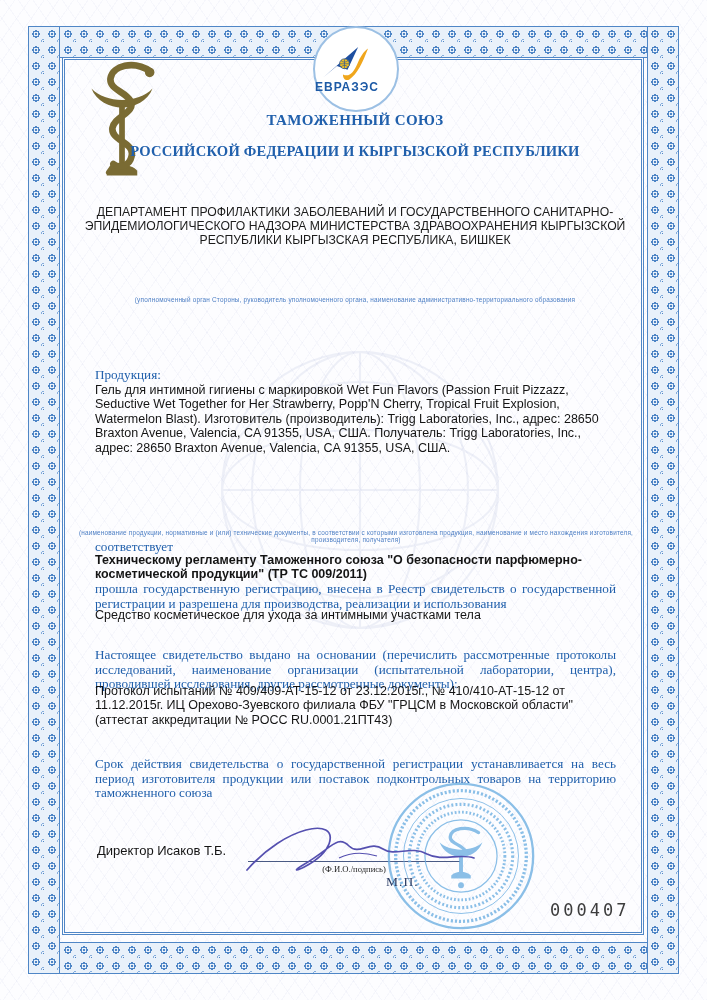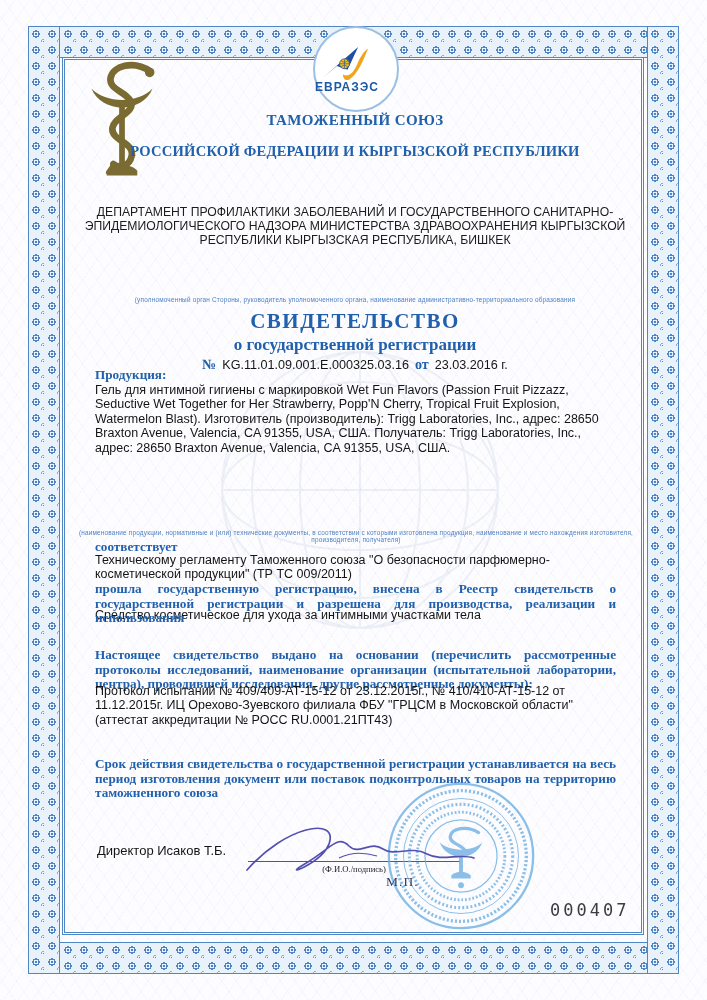--- a/index.html
+++ b/index.html
@@ -47,27 +47,27 @@
   .tiny-note{position:absolute;color:#4d7fc4;font-size:6.4px;text-align:center;letter-spacing:.2px;}
   .note-issuer{left:95px;top:296px;width:520px;}
   .note-product{left:70px;top:529px;width:572px;}
   .title-block{position:absolute;left:95px;top:309px;width:520px;text-align:center;
                font-family:"Liberation Serif", serif;color:#2160ac;}
   .title-1{font-size:21px;font-weight:bold;letter-spacing:1.5px;}
   .title-2{font-size:17px;font-weight:bold;margin-top:1px;}
   .num-row{display:flex;justify-content:center;align-items:baseline;gap:6px;margin-top:2px;}
   .num-label{font-size:14px;font-weight:bold;color:#2160ac;font-family:"Liberation Serif", serif;}
   .num-value,.date-value{font-size:12.6px;color:#151515;font-family:"Liberation Sans", sans-serif;}
-  .blue-head{font-family:"Liberation Serif", serif;font-weight:bold;color:#2160ac;font-size:13.2px;line-height:14.6px;}
+  .blue-head{font-family:"Liberation Serif", serif;font-weight:normal;color:#2160ac;font-size:13.2px;line-height:14.6px;}
   .body-text{font-size:12.5px;line-height:14.4px;color:#141414;}
   .sec{position:absolute;left:95px;width:521px;}
   .product-head{top:368px;}
   .product-text{top:383px;}
   .comp-head{top:540px;}
-  .comp-text{top:553px;}
+  .comp-text{top:553px;font-weight:bold;}
   .reg-head{top:582px;text-align:justify;}
   .reg-text{top:608px;}
   .basis-head{top:648px;text-align:justify;}
   .basis-text{top:684px;}
   .valid-head{top:757px;text-align:justify;}
   .sign-note{position:absolute;left:95px;top:803px;width:260px;
              font-family:"Liberation Serif", serif;font-size:9px;line-height:11.5px;color:#222;white-space:pre-line;}
   .director{position:absolute;left:97px;top:843px;font-size:13px;color:#141414;}
   .signature{position:absolute;left:243px;top:818px;z-index:4;}
   .sig-line{position:absolute;left:248px;top:861px;width:212px;border-top:1.2px solid #4a5a84;}
@@ -128,45 +128,35 @@
   </div>
 
   <div class="hdr">
     <div class="hdr-l1">ТАМОЖЕННЫЙ СОЮЗ</div>
     <div class="hdr-l3">РОССИЙСКОЙ ФЕДЕРАЦИИ И КЫРГЫЗСКОЙ РЕСПУБЛИКИ</div>
   </div>
 
   <div class="issuer">ДЕПАРТАМЕНТ ПРОФИЛАКТИКИ ЗАБОЛЕВАНИЙ И ГОСУДАРСТВЕННОГО САНИТАРНО-ЭПИДЕМИОЛОГИЧЕСКОГО НАДЗОРА МИНИСТЕРСТВА ЗДРАВООХРАНЕНИЯ КЫРГЫЗСКОЙ РЕСПУБЛИКИ КЫРГЫЗСКАЯ РЕСПУБЛИКА, БИШКЕК</div>
   <div class="tiny-note note-issuer">(уполномоченный орган Стороны, руководитель уполномоченного органа, наименование административно-территориального образования</div>
 
-  <div class="title-block">
-    <div class="title-1">СВИДЕТЕЛЬСТВО</div>
-    <div class="title-2">о государственной регистрации</div>
-    <div class="num-row">
-      <span class="num-label">№</span>
-      <span class="num-value">KG.11.01.09.001.Е.000325.03.16</span>
-      <span class="num-label">от</span>
-      <span class="date-value">23.03.2016 г.</span>
-    </div>
-  </div>
 
   <div class="sec blue-head product-head">Продукция:</div>
   <div class="sec body-text product-text">Гель для интимной гигиены с маркировкой Wet Fun Flavors (Passion Fruit Pizzazz, Seductive Wet Together for Her Strawberry, Popp'N Cherry, Tropical Fruit Explosion, Watermelon Blast). Изготовитель (производитель): Trigg Laboratories, Inc., адрес: 28650 Braxton Avenue, Valencia, CA 91355, USA, США.  Получатель: Trigg Laboratories, Inc., адрес: 28650 Braxton Avenue, Valencia, CA 91355, USA, США.</div>
   <div class="tiny-note note-product">(наименование продукции, нормативные и (или) технические документы, в соответствии с которыми изготовлена продукция, наименование и место нахождения изготовителя, производителя, получателя)</div>
 
   <div class="sec blue-head comp-head">соответствует</div>
   <div class="sec body-text comp-text">Техническому регламенту Таможенного союза "О безопасности парфюмерно-косметической продукции" (ТР ТС 009/2011)</div>
 
   <div class="sec body-text reg-text">Средство косметическое для ухода за интимными участками тела</div>
   <div class="sec blue-head reg-head">прошла государственную регистрацию, внесена в Реестр свидетельств о государственной регистрации и разрешена для производства, реализации и использования</div>
 
   <div class="sec blue-head basis-head">Настоящее свидетельство выдано на основании (перечислить рассмотренные протоколы исследований, наименование организации (испытательной лаборатории, центра), проводившей исследования, другие рассмотренные документы):</div>
   <div class="sec body-text basis-text">Протокол испытаний № 409/409-АТ-15-12 от 23.12.2015г., № 410/410-АТ-15-12 от 11.12.2015г. ИЦ Орехово-Зуевского филиала ФБУ "ГРЦСМ в Московской области" (аттестат аккредитации № РОСС RU.0001.21ПТ43)</div>
 
-  <div class="sec blue-head valid-head">Срок действия свидетельства о государственной регистрации устанавливается на весь период изготовления документ или поставок подконтрольных товаров на территорию таможненного союза</div>
+  <div class="sec blue-head valid-head">Срок действия свидетельства о государственной регистрации устанавливается на весь период изготовителя продукции или поставок подконтрольных товаров на территорию таможненного союза</div>
 
   <div class="director">Директор Исаков Т.Б.</div>
 
   <div class="signature">
     <svg width="235" height="62" viewBox="0 0 235 62">
       <path d="M4,52 C42,8 96,-2 86,26 C79,45 38,60 60,47 C88,31 94,16 106,28 C116,38 127,22 140,31 C152,39 168,27 184,36 C199,44 216,35 231,40" fill="none" stroke="#5550b0" stroke-width="1.7" stroke-linecap="round"></path>
       <path d="M96,40 C110,33 124,35 134,38" fill="none" stroke="#5550b0" stroke-width="1.2"></path>
     </svg>
   </div>
   <div class="sig-line"></div>

